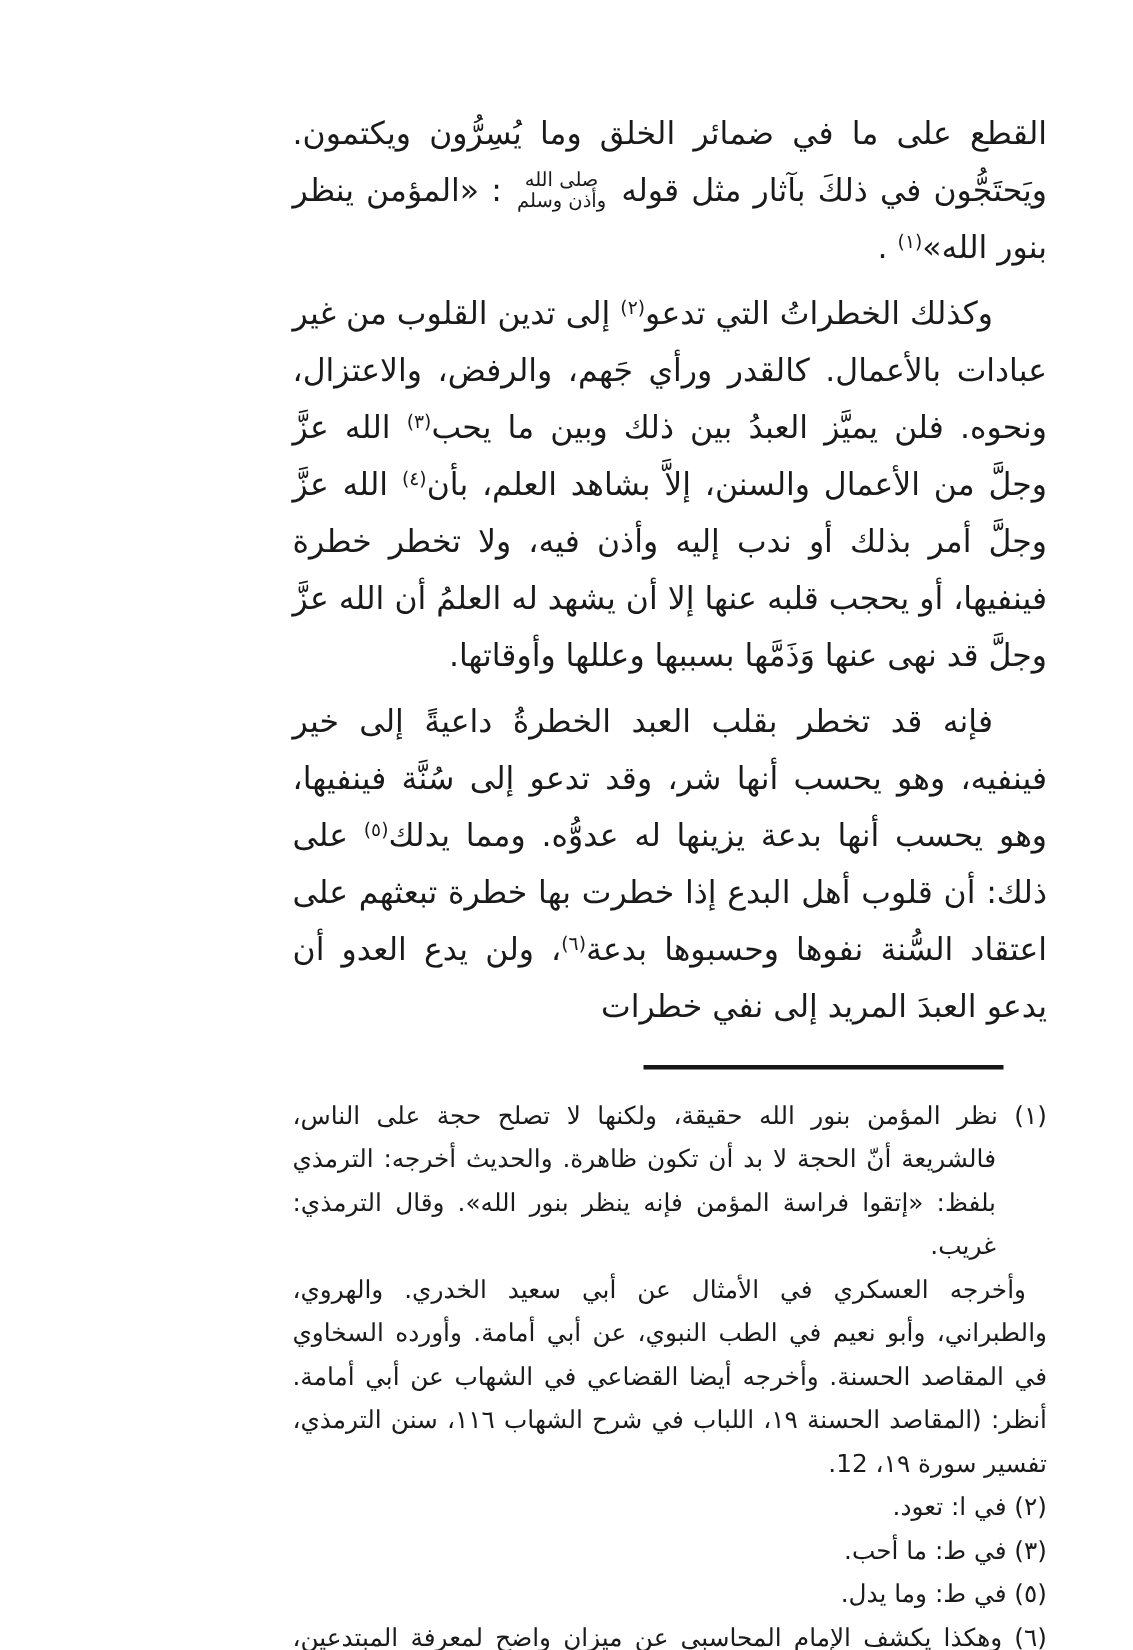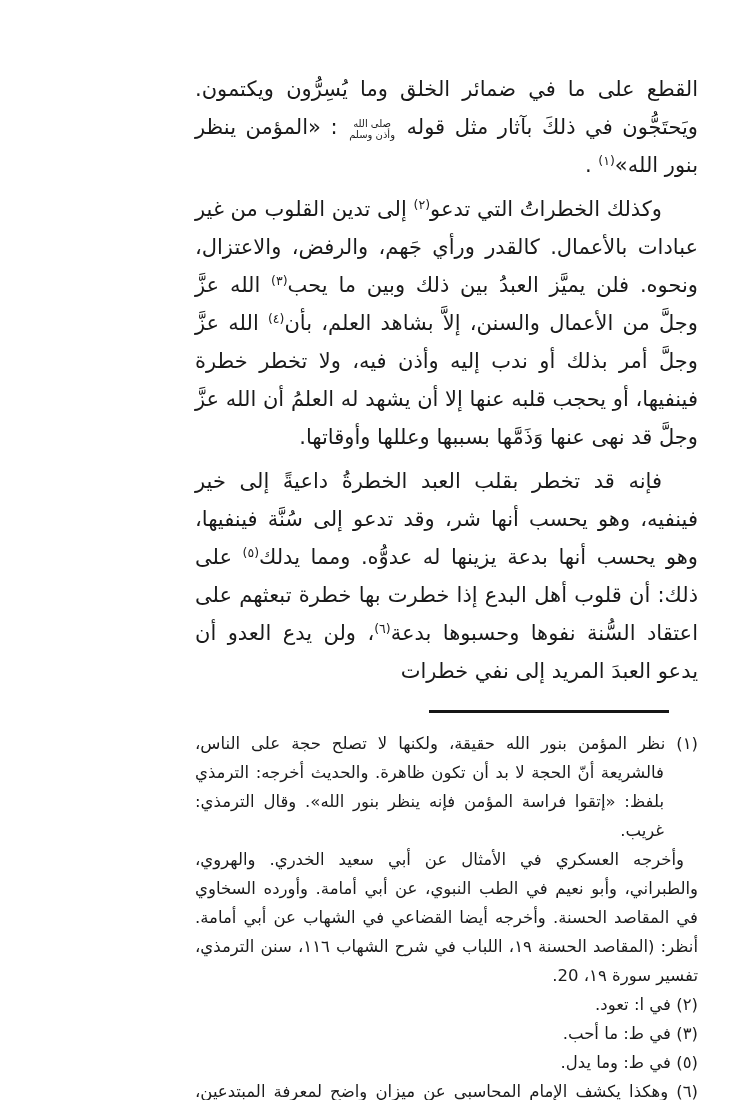--- a/index.html
+++ b/index.html
@@ -34,21 +34,21 @@
   }
   .fn-ref {
     font-size: 12.5px;
     line-height: 0;
     position: relative;
     top: -7px;
     white-space: nowrap;
   }
   .honorific {
     display: inline-block;
-    font-size: 10px;
+    font-size: 13px;
     line-height: 1.1;
     text-align: center;
     vertical-align: -4px;
     margin: 0 2px;
   }
   .honorific span {
     display: block;
   }
   .fn-sep {
     width: 240px;
@@ -88,21 +88,21 @@
   <div class="content">
     <div class="main-text" id="main-text">
         <p class="para">القطع على ما في ضمائر الخلق وما يُسِرُّون ويكتمون. ويَحتَجُّون في ذلكَ بآثار مثل قوله <span class="honorific"><span>صلى الله</span><span>وأذن وسلم</span></span> : «المؤمن ينظر بنور الله»<span class="fn-ref">(١)</span> .</p>
         <p class="para indent">وكذلك الخطراتُ التي تدعو<span class="fn-ref">(٢)</span> إلى تدين القلوب من غير عبادات بالأعمال. كالقدر ورأي جَهم، والرفض، والاعتزال، ونحوه. فلن يميَّز العبدُ بين ذلك وبين ما يحب<span class="fn-ref">(٣)</span> الله عزَّ وجلَّ من الأعمال والسنن، إلاَّ بشاهد العلم، بأن<span class="fn-ref">(٤)</span> الله عزَّ وجلَّ أمر بذلك أو ندب إليه وأذن فيه، ولا تخطر خطرة فينفيها، أو يحجب قلبه عنها إلا أن يشهد له العلمُ أن الله عزَّ وجلَّ قد نهى عنها وَذَمَّها بسببها وعللها وأوقاتها.</p>
         <p class="para indent">فإنه قد تخطر بقلب العبد الخطرةُ داعيةً إلى خير فينفيه، وهو يحسب أنها شر، وقد تدعو إلى سُنَّة فينفيها، وهو يحسب أنها بدعة يزينها له عدوُّه. ومما يدلك<span class="fn-ref">(٥)</span> على ذلك: أن قلوب أهل البدع إذا خطرت بها خطرة تبعثهم على اعتقاد السُّنة نفوها وحسبوها بدعة<span class="fn-ref">(٦)</span>، ولن يدع العدو أن يدعو العبدَ المريد إلى نفي خطرات</p>
       </div>
     <div class="fn-sep"></div>
     <div class="footnotes" id="footnotes">
         <div class="footnote">
           <p class="fn-first"><span class="fn-num">(١) </span>نظر المؤمن بنور الله حقيقة، ولكنها لا تصلح حجة على الناس، فالشريعة أنّ الحجة لا بد أن تكون ظاهرة. والحديث أخرجه: الترمذي بلفظ: «إتقوا فراسة المؤمن فإنه ينظر بنور الله». وقال الترمذي: غريب.</p>
-          <p class="fn-cont">وأخرجه العسكري في الأمثال عن أبي سعيد الخدري. والهروي، والطبراني، وأبو نعيم في الطب النبوي، عن أبي أمامة. وأورده السخاوي في المقاصد الحسنة. وأخرجه أيضا القضاعي في الشهاب عن أبي أمامة. أنظر: (المقاصد الحسنة ١٩، اللباب في شرح الشهاب ١١٦، سنن الترمذي، تفسير سورة ١٩، 20.</p>
+          <p class="fn-cont">وأخرجه العسكري في الأمثال عن أبي سعيد الخدري. والهروي، والطبراني، وأبو نعيم في الطب النبوي، عن أبي أمامة. وأورده السخاوي في المقاصد الحسنة. وأخرجه أيضا القضاعي في الشهاب عن أبي أمامة. أنظر: (المقاصد الحسنة ١٩، اللباب في شرح الشهاب ١١٦، سنن الترمذي، تفسير سورة ١٩، 12.</p>
         </div>
         <div class="footnote">
           <p class="fn-first"><span class="fn-num">(٢) </span>في ا: تعود.</p>
         </div>
         <div class="footnote">
           <p class="fn-first"><span class="fn-num">(٣) </span>في ط: ما أحب.</p>
         </div>
         <div class="footnote">
           <p class="fn-first"><span class="fn-num">(٥) </span>في ط: وما يدل.</p>
         </div>

